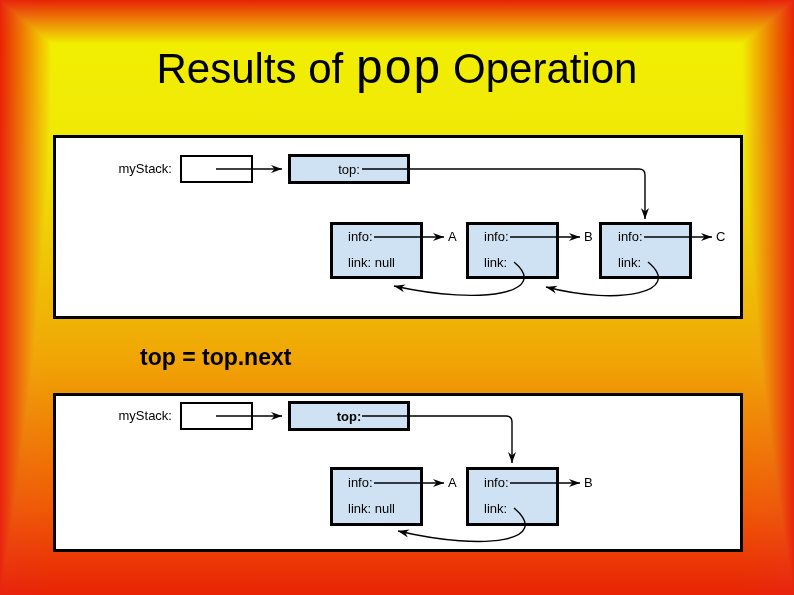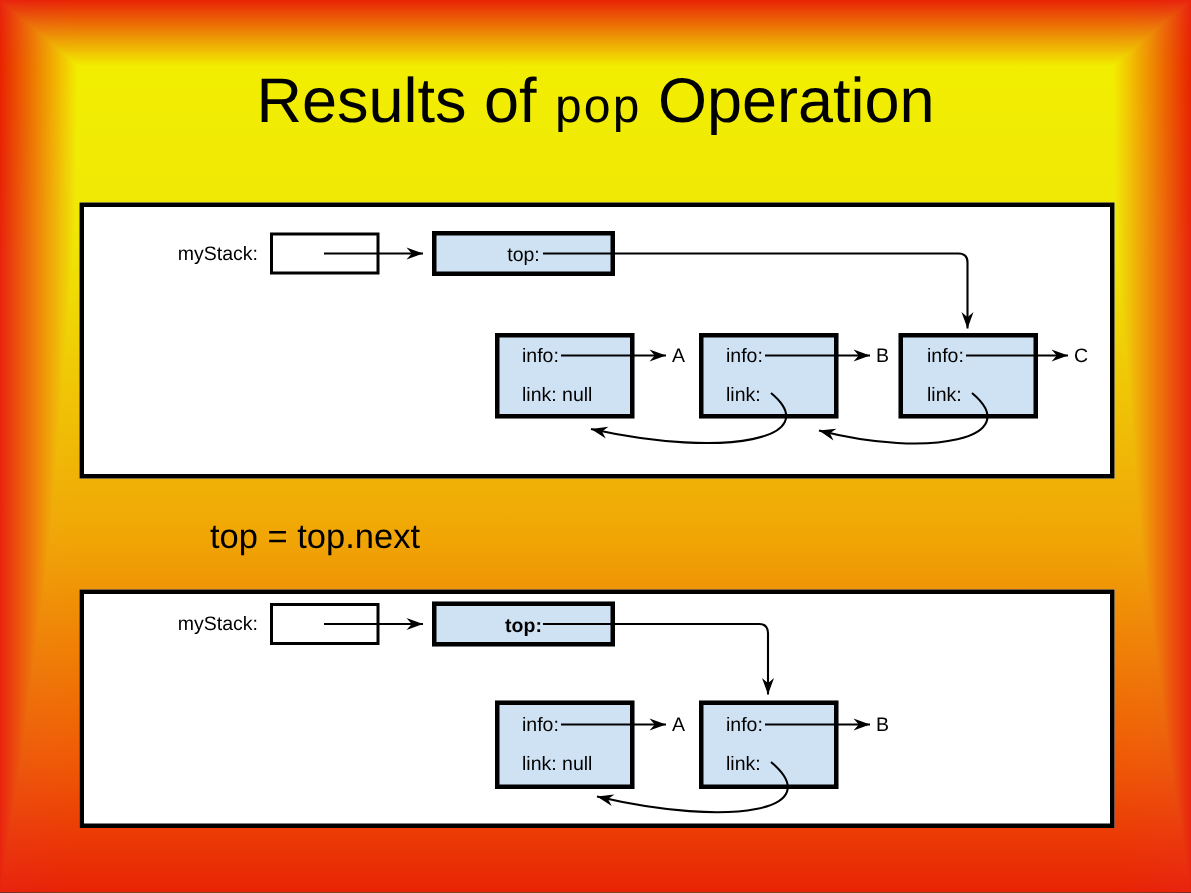--- a/index.html
+++ b/index.html
@@ -12,39 +12,39 @@
     background-image:
       linear-gradient(to right,#e8230f 0px,#f5ee05 52px,#f5ee05 calc(100% - 52px),#e8230f 100%),
       linear-gradient(to bottom,#e8230f 0px,#f2ee00 44px,#efe80a 150px,#f0a52e 360px,#ef5b1e 505px,#e8230f 100%);
     background-blend-mode:darken;
   }
   .title{
     position:absolute;left:0;top:42px;width:794px;
     text-align:center;color:#000;
     font-size:42px;line-height:1.2;white-space:pre;
   }
-  .title .code{font-family:"Liberation Mono",monospace;font-size:32px;text-align:center;}
+  .title .code{font-family:"Liberation Mono",monospace;font-size:48px;text-align:center;}
   .panel{
     position:absolute;left:53px;width:690px;
     background:#fff;border:3px solid #000;box-sizing:border-box;
   }
   .panel.before{top:135px;height:184px;}
   .panel.after{top:393px;height:159px;}
   .box{position:absolute;box-sizing:border-box;}
   .ptrbox{background:#fff;border:2px solid #000;}
   .topbox{background:#cfe2f4;border:3px solid #000;display:flex;align-items:center;justify-content:center;}
   .node{background:#cfe2f4;border:3px solid #000;}
   .lbl{
     position:absolute;color:#000;font-size:13px;line-height:15px;white-space:pre;text-align:center;
   }
   .toplbl{position:static;}
   .after-top .toplbl{font-weight:bold;}
   .codeline{
     position:absolute;left:140px;top:344px;
-    font-size:23px;font-weight:normal;color:#000;white-space:pre;
+    font-size:23px;font-weight:bold;color:#000;white-space:pre;
   }
   svg.overlay{position:absolute;left:0;top:0;pointer-events:none;}
 </style>
 </head>
 <body>
 
 <div class="slide">
 
   <div class="title"><span>Results of </span><span class="code">pop</span><span> Operation</span></div>
 

